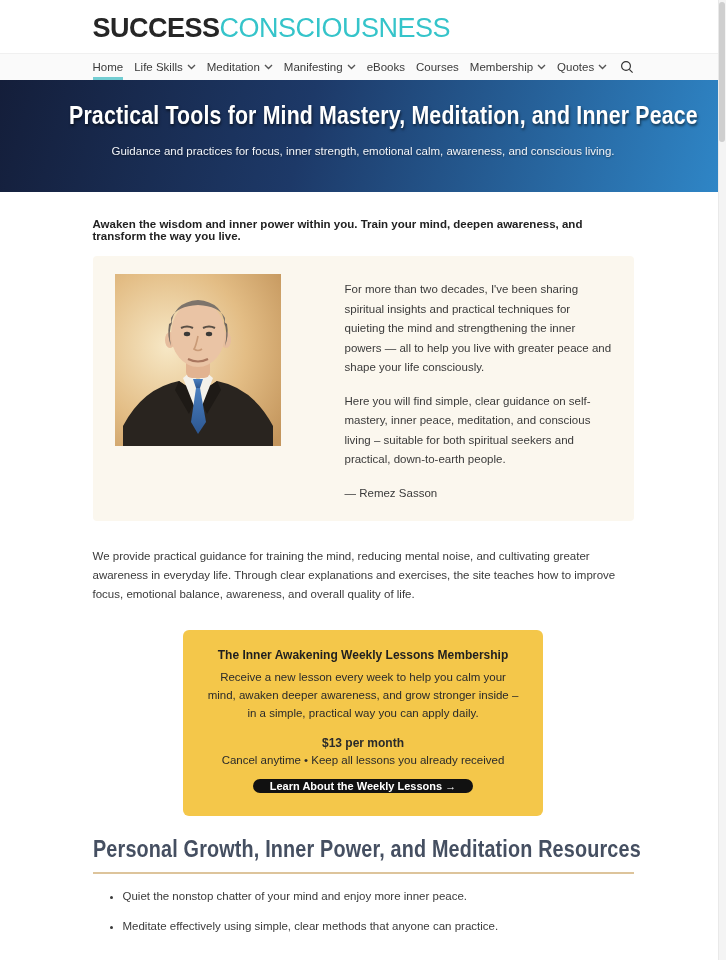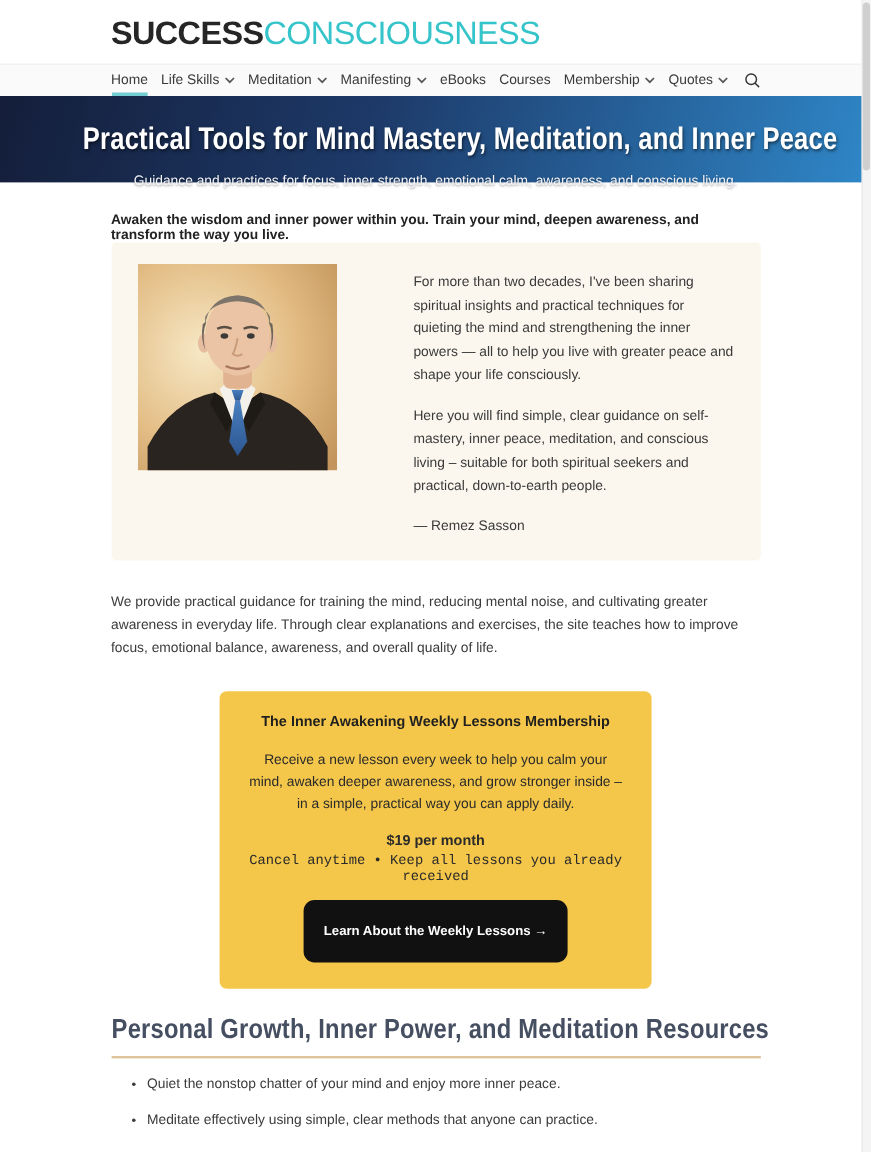--- a/index.html
+++ b/index.html
@@ -14,41 +14,41 @@
   .logo .p2 { font-weight:normal; color:#35c4ca;text-align:center; }
 
   .navbar { background:#fafafa; border-top:1px solid #f0f0f0; }
   .nav-inner { width:541px; margin:0 auto; display:flex; align-items:center; gap:11px; height:26px; font-size:11.5px; color:#3a3a3a; }
   .nav-item { display:flex; align-items:center; gap:4px; cursor:pointer; text-decoration:none; color:#3a3a3a; height:100%; }
   .nav-item.active { box-shadow:inset 0 -3px 0 #72cdd2; }
   .chev { width:9px; height:6px; display:block; }
   .search-btn { margin-left:auto; cursor:pointer; display:flex; align-items:center; }
 
   
-  .hero { height:72px; background:linear-gradient(105deg,#141e3a 0%, #1d3968 42%, #2f87c8 100%); text-align:center; padding-top:20px; }
+  .hero { height:112px; background:linear-gradient(105deg,#141e3a 0%, #1d3968 42%, #2f87c8 100%); text-align:center; padding-top:20px; }
   .hero-title { color:#ffffff; font-size:26px; font-weight:bold; display:inline-block; transform:scaleX(0.82); transform-origin:center; white-space:nowrap; text-shadow:1px 2px 3px rgba(0,0,0,0.55); letter-spacing:0.2px; }
   .hero-sub { color:#f2f5fa; font-size:11.5px; margin-top:14px; text-shadow:0 1px 2px rgba(0,0,0,0.45); }
 
   
   .intro { margin-top:26px; font-size:11.5px; font-weight:bold; color:#222; }
 
-  .bio-box { margin-top:0; background:#fbf7ee; border-radius:4px; padding:18px 22px; display:flex; gap:64px; }
+  .bio-box { margin-top:14px; background:#fbf7ee; border-radius:4px; padding:18px 22px; display:flex; gap:64px; }
   .bio-photo { width:166px; height:172px; flex:0 0 auto; }
   .bio-photo svg { display:block; width:166px; height:172px; }
   .bio-text { font-size:11.5px; line-height:1.7; color:#3a3a3a; padding-top:6px; }
   .bio-text p + p { margin-top:14px; }
 
   .about { margin-top:26px; font-size:11.5px; line-height:1.65; }
 
   .membership { width:360px; margin:26px auto 0; background:#f4c74a; border-radius:6px; padding:18px 22px 22px; text-align:center; color:#2a2a2a; }
   .membership h3 { font-size:12px; font-weight:bold; color:#1f1f1f; }
-  .membership .m-body { font-size:11.5px; line-height:1.55; margin-top:18px; }
+  .membership .m-body { font-size:11.5px; line-height:1.55; margin-top:7px; }
   .membership .m-price { font-size:12px; font-weight:bold; margin-top:13px; }
-  .membership .m-terms { font-size:11.5px; margin-top:4px;font-family:Liberation Mono, monospace; }
-  .cta-btn { display:inline-block; margin-top:13px; background:#111111; color:#ffffff; font-size:11px; font-weight:bold; padding:20px 17px; border-radius:9px; border:none; cursor:pointer; font-family:"Liberation Sans", sans-serif; }
+  .membership .m-terms { font-size:11.5px; margin-top:4px; }
+  .cta-btn { display:inline-block; margin-top:13px; background:#111111; color:#ffffff; font-size:11px; font-weight:bold; padding:1px 17px; border-radius:9px; border:none; cursor:pointer; font-family:"Liberation Sans", sans-serif; }
 
   .section-heading-wrap { margin-top:20px; border-bottom:2px solid #ddc49b; padding-bottom:9px; }
   .section-heading { font-size:23px; font-weight:bold; color:#454f61; display:inline-block; transform:scaleX(0.86); transform-origin:left center; white-space:nowrap; letter-spacing:0.2px; }
 
   .helping { margin-top:21px; font-size:11.5px; }
   .bullets { margin-top:14px; padding-left:30px; }
   .bullets li { font-size:11.5px; margin-bottom:14px; line-height:1.4; }
 
   
   .scrollbar-track { position:absolute; top:0; right:0; width:8px; height:100%; background:#f4f4f4; border-left:1px solid #e9e9e9; }
@@ -176,21 +176,21 @@
       <p>Here you will find simple, clear guidance on self-mastery, inner peace, meditation, and conscious living – suitable for both spiritual seekers and practical, down-to-earth people.</p>
       <p>— Remez Sasson</p>
     </div>
   </div>
 
   <p class="about">We provide practical guidance for training the mind, reducing mental noise, and cultivating greater awareness in everyday life. Through clear explanations and exercises, the site teaches how to improve focus, emotional balance, awareness, and overall quality of life.</p>
 
   <div class="membership">
     <h3>The Inner Awakening Weekly Lessons Membership</h3>
     <p class="m-body">Receive a new lesson every week to help you calm your mind, awaken deeper awareness, and grow stronger inside – in a simple, practical way you can apply daily.</p>
-    <p class="m-price">$19 per month</p>
+    <p class="m-price">$13 per month</p>
     <p class="m-terms">Cancel anytime • Keep all lessons you already received</p>
     <button class="cta-btn">Learn About the Weekly Lessons →</button>
   </div>
 
   <div class="section-heading-wrap">
     <h2 class="section-heading">Personal Growth, Inner Power, and Meditation Resources</h2>
   </div>
 
 
   <ul class="bullets">

